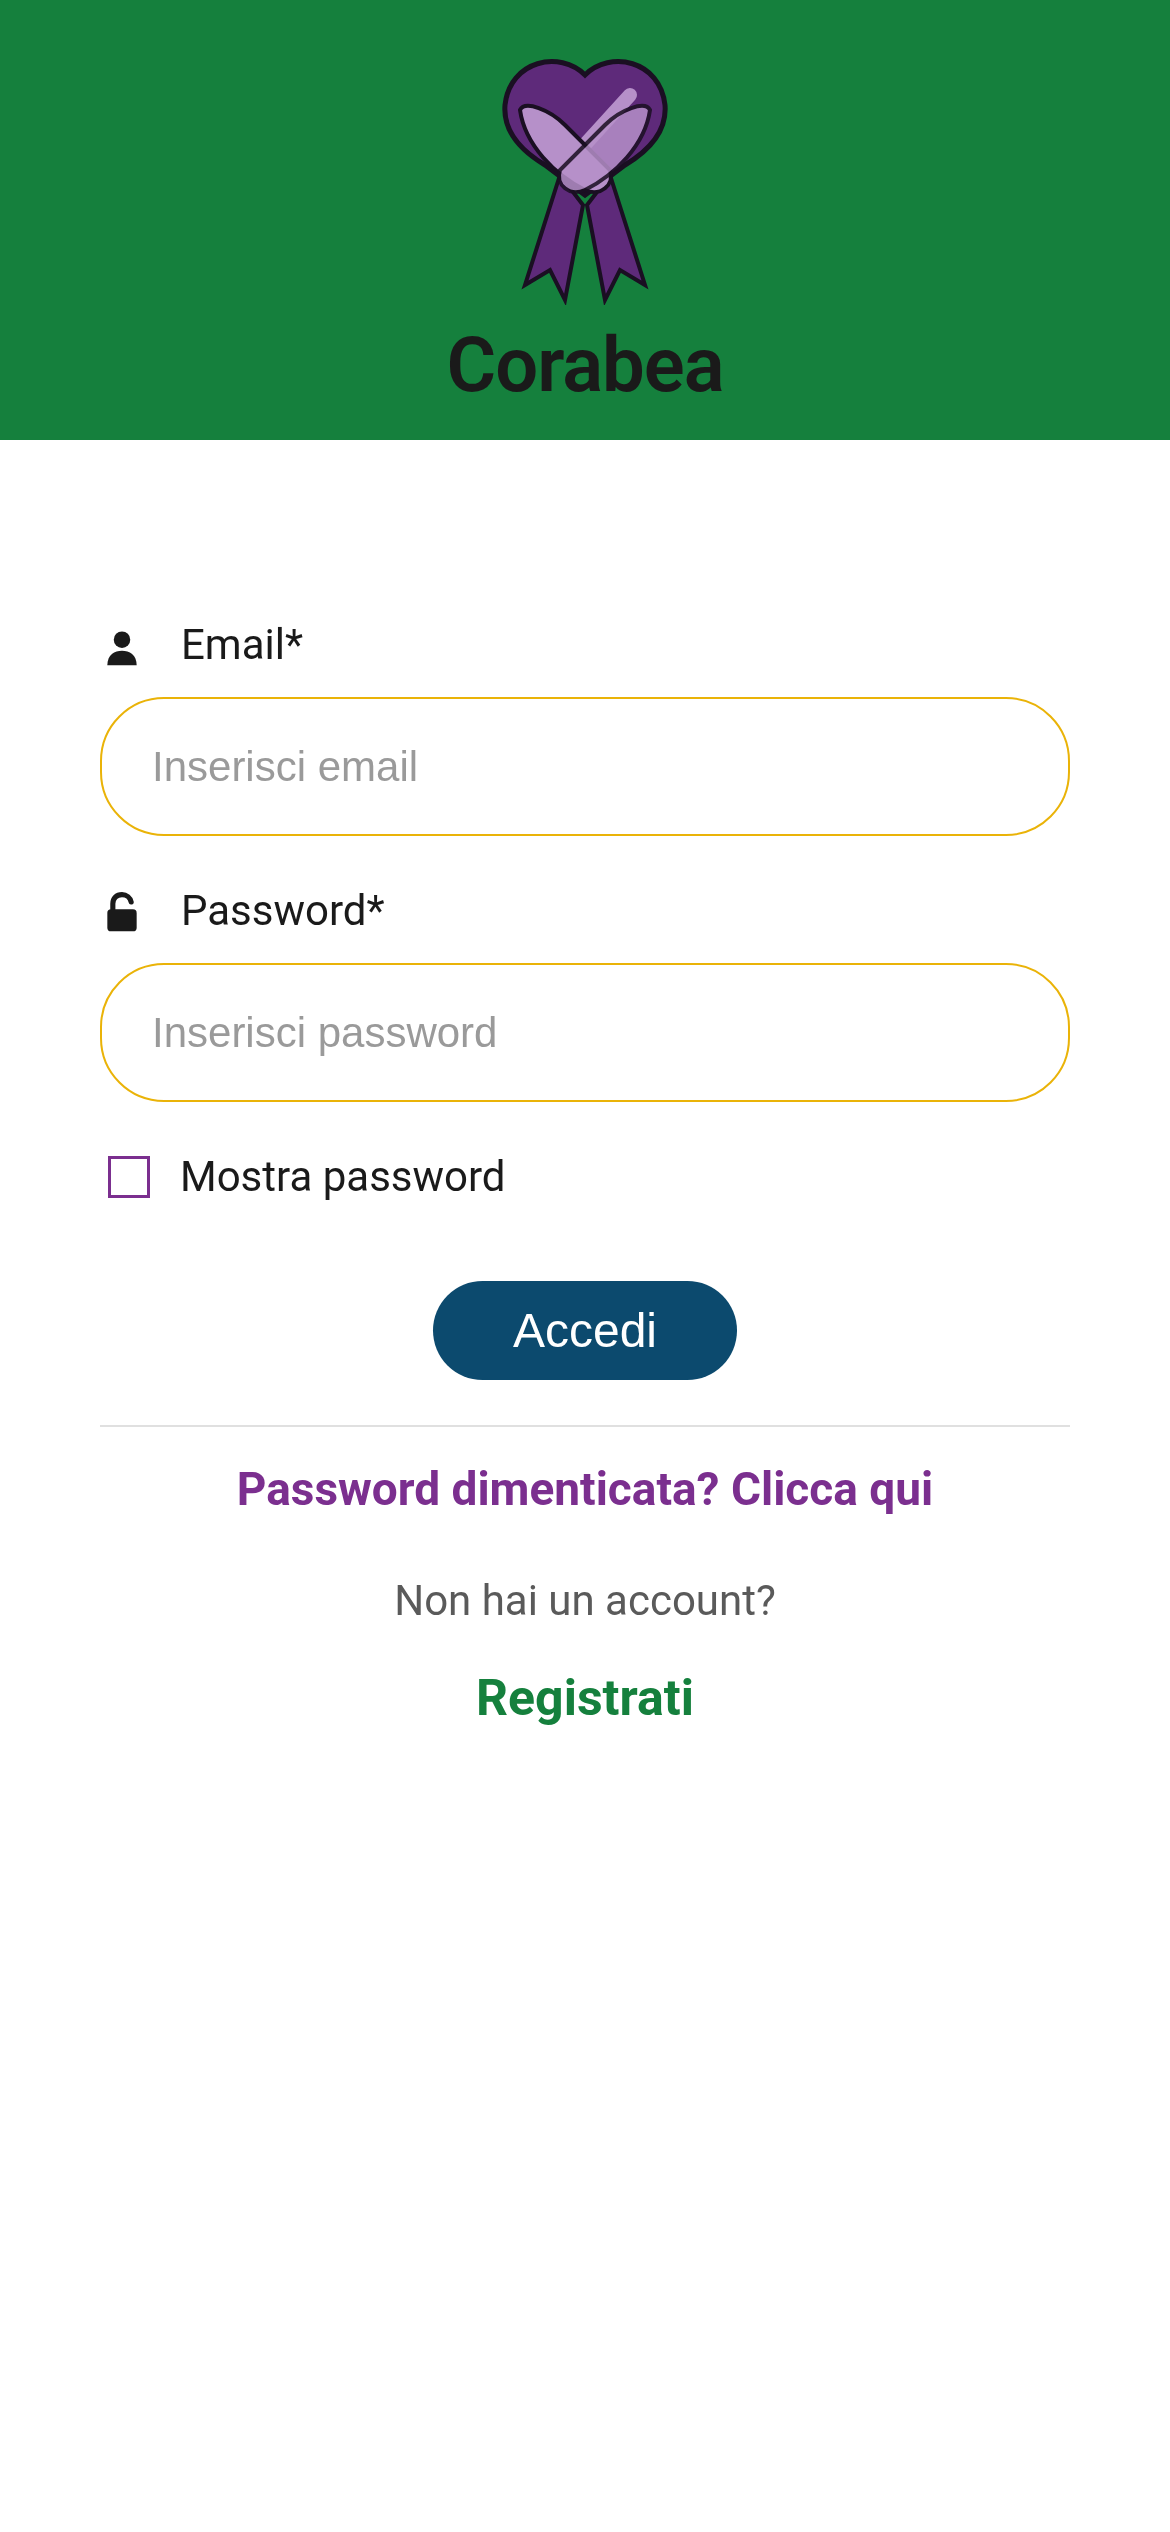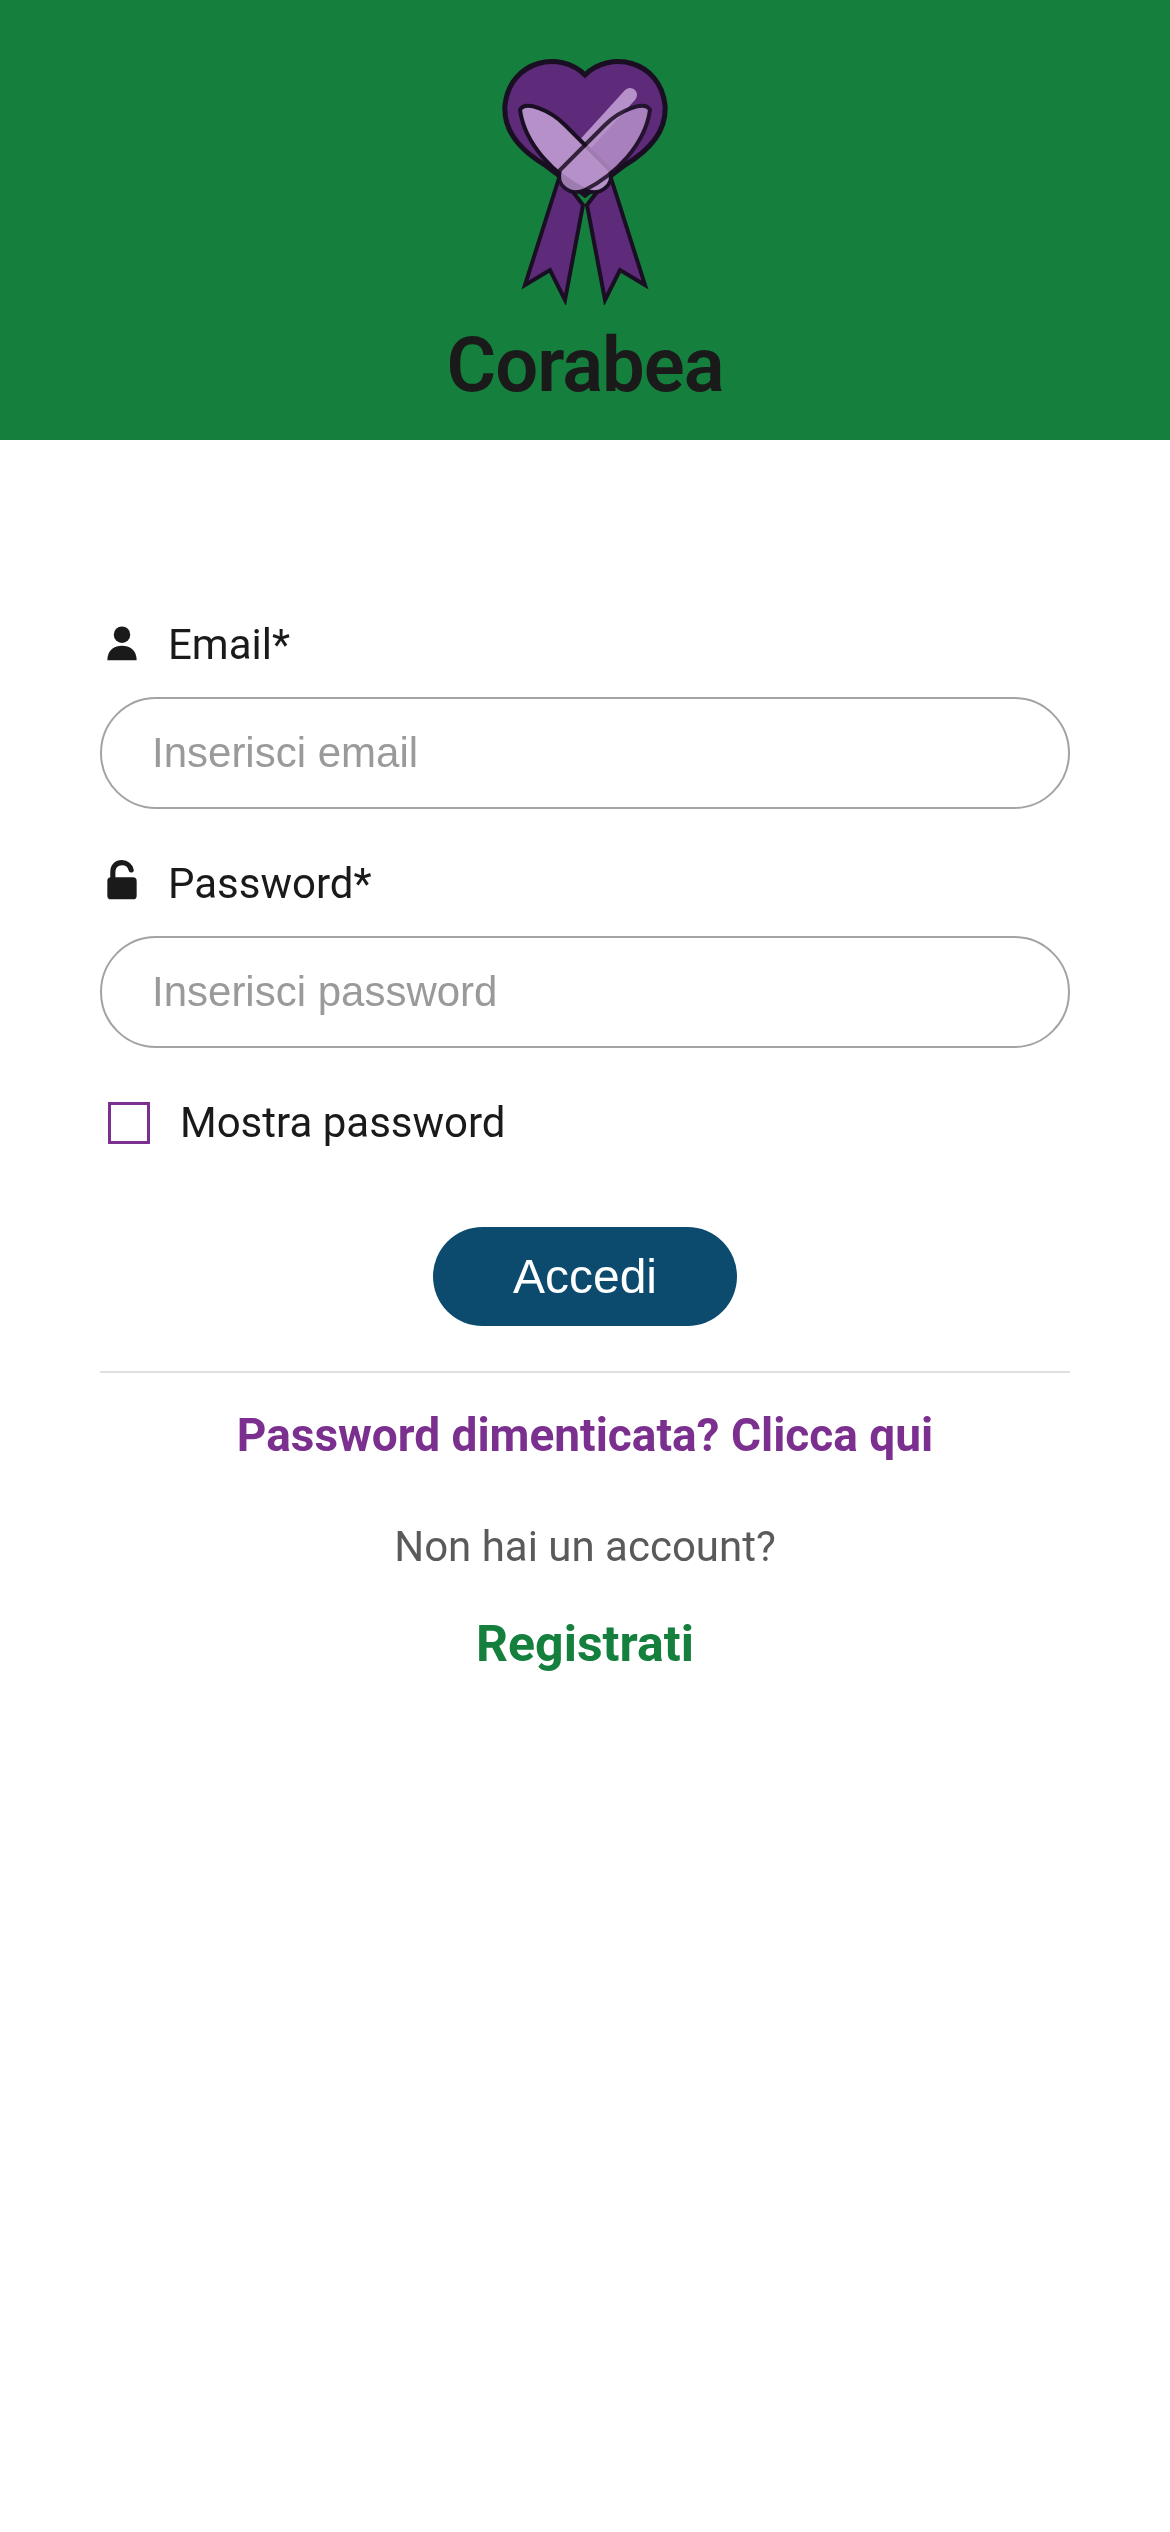--- a/index.html
+++ b/index.html
@@ -41,40 +41,41 @@
     .form-container {
       padding: 180px 100px 0 100px;
     }
     
     .field-group {
       margin-bottom: 50px;
     }
     
     .field-label {
       display: flex;
-      align-items: flex-start;
+      align-items: flex-end;
       font-size: 42px;
       color: #1a1a1a;
       margin-bottom: 28px;
       font-weight: 400;
+      gap: 13px;
     }
     
     .field-label .icon {
       width: 44px;
       height: 44px;
       margin-right: 24px;
       display: flex;
       align-items: center;
       justify-content: center;
     }
     
     .text-input {
       width: 100%;
-      height: 112px;
-      border: 2px solid #a3a3a3;
+      height: 139px;
+      border: 2px solid #eab308;
       border-radius: 64px;
       padding: 0 50px;
       font-size: 42px;
       color: #333;
       background: #ffffff;
       outline: none;
     }
     
     .text-input::placeholder {
       color: #9a9a9a;

